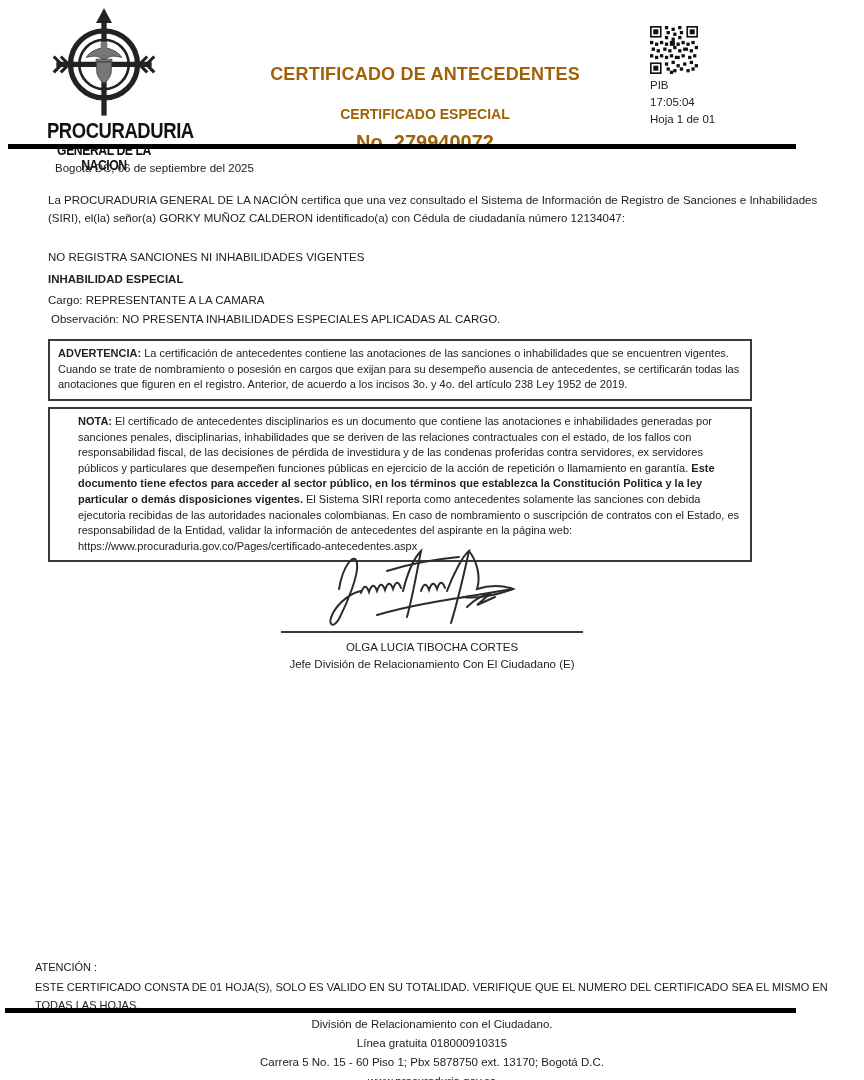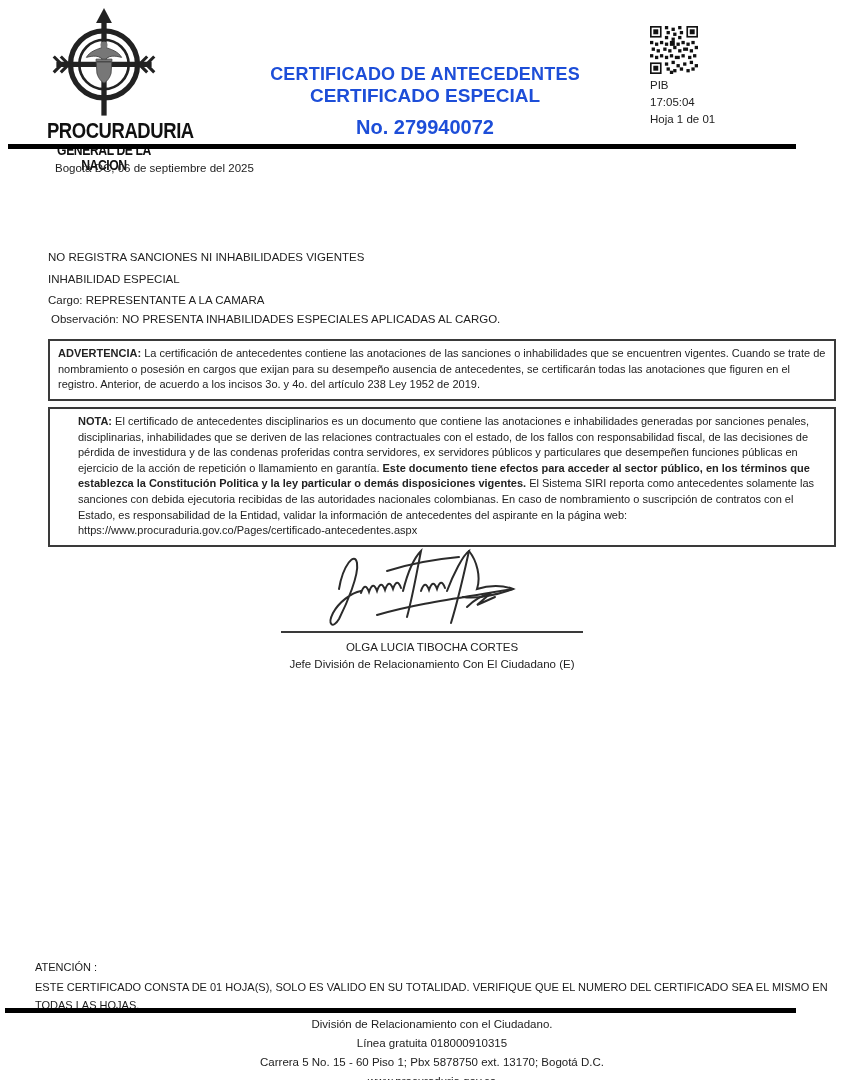--- a/index.html
+++ b/index.html
@@ -7,42 +7,42 @@
   body { font-family:"Liberation Sans","DejaVu Sans",sans-serif; color:#222; }
   .page { position:relative; width:864px; height:1080px; background:#fff; overflow:hidden; margin:0 auto; }
 
   
   .logo { position:absolute; left:36px; top:8px; width:136px; text-align:center; }
   .logo svg { display:block; margin:0 auto; }
   .logo-text { line-height:1; transform:scaleX(0.84); transform-origin:center; }
   .logo-line1 { font-size:22px; font-weight:bold; letter-spacing:-0.5px; color:#111; }
   .logo-line2 { font-size:14.5px; font-weight:bold; letter-spacing:-0.5px; color:#111; margin-top:1px; }
 
-  .titles { position:absolute; left:190px; top:64px; width:470px; text-align:center; color:#1d4ed8; }
+  .titles { position:absolute; left:190px; top:64px; width:470px; text-align:center; color:#a16207; }
   .doc-title { font-size:18px; font-weight:bold; letter-spacing:0.2px; }
-  .doc-subtitle { font-size:19px; font-weight:bold; }
+  .doc-subtitle { font-size:14px; font-weight:bold; margin-top:21px; }
   .doc-number { font-size:20px; font-weight:bold; margin-top:9px; }
 
   .qr-block { position:absolute; left:650px; top:26px; font-size:11.5px; line-height:17px; color:#222; }
   .qr-block svg { display:block; margin-bottom:3px; }
 
   .rule { position:absolute; background:#000; }
   .rule-top { left:8px; top:144px; width:788px; height:5px; }
   .rule-bottom { left:5px; top:1008px; width:791px; height:5px; }
 
   
   .bodytext { font-size:11.5px; line-height:1.55; color:#222; }
   .date-line { position:absolute; left:55px; top:160px;text-align:right; }
   .intro { position:absolute; left:48px; top:192px; width:784px; }
   .status-line { position:absolute; left:48px; top:249px; }
-  .special-heading { position:absolute; left:48px; top:271px; font-weight:normal;text-align:right; }
+  .special-heading { position:absolute; left:48px; top:271px; font-weight:bold;text-align:right; }
   .cargo-line { position:absolute; left:48px; top:292px; }
   .obs-line { position:absolute; left:51px; top:311px; }
 
-  .notice-box { position:absolute; left:48px; width:788px; border:2px solid #3a3a3a; padding:5px 8px 6px 8px; font-size:11px; line-height:1.42; color:#222; }
+  .notice-box { position:absolute; left:48px; width:704px; border:2px solid #3a3a3a; padding:5px 8px 6px 8px; font-size:11px; line-height:1.42; color:#222; }
   .advertencia-box { top:339px; }
   .nota-box { top:407px;padding-left:28px; }
   .notice-box b { font-weight:bold; }
 
   
   .signature-wrap { position:absolute; left:232px; top:545px; width:400px; text-align:center; }
   .signature-svg { display:block; margin:0 auto; }
   .signature-line { width:302px; height:2px; background:#3a3a3a; margin:2px auto 8px auto; }
   .sig-name { font-size:11.5px; color:#222; }
   .sig-title { font-size:11.5px; color:#222; margin-top:5px; }
@@ -157,20 +157,21 @@
     </svg>
     <div>PIB</div>
     <div>17:05:04</div>
     <div>Hoja 1 de 01</div>
   </div>
 
   <div class="rule rule-top"></div>
 
   <div class="bodytext date-line">Bogotá DC, 06 de septiembre del 2025</div>
 
+  <div class="bodytext intro">La PROCURADURIA GENERAL DE LA NACIÓN certifica que una vez consultado el Sistema de Información de  Registro de Sanciones e Inhabilidades (SIRI), el(la) señor(a) GORKY  MUÑOZ CALDERON identificado(a) con Cédula de ciudadanía número 12134047:</div>
 
   <div class="bodytext status-line">NO REGISTRA SANCIONES NI INHABILIDADES VIGENTES</div>
 
   <div class="bodytext special-heading">INHABILIDAD ESPECIAL</div>
 
   <div class="bodytext cargo-line">Cargo: REPRESENTANTE A LA CAMARA</div>
 
   <div class="bodytext obs-line">Observación: NO PRESENTA INHABILIDADES ESPECIALES APLICADAS AL CARGO.</div>
 
   <div class="notice-box advertencia-box">

